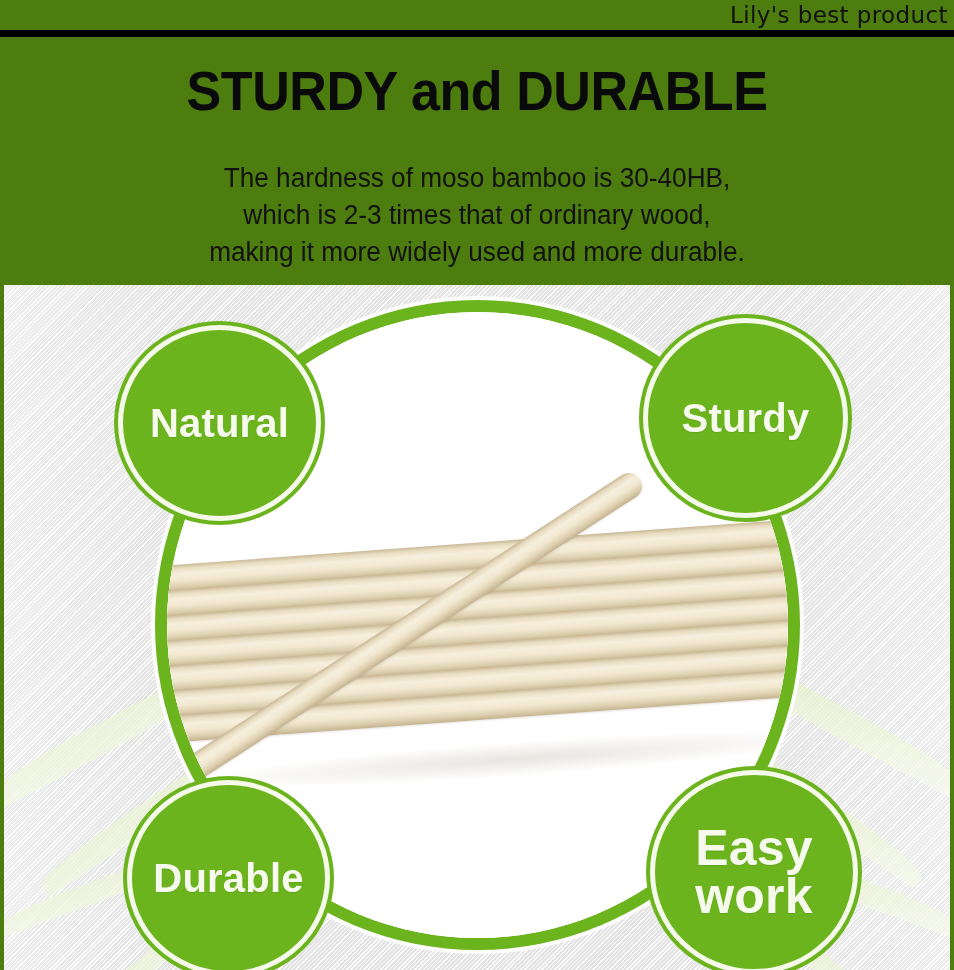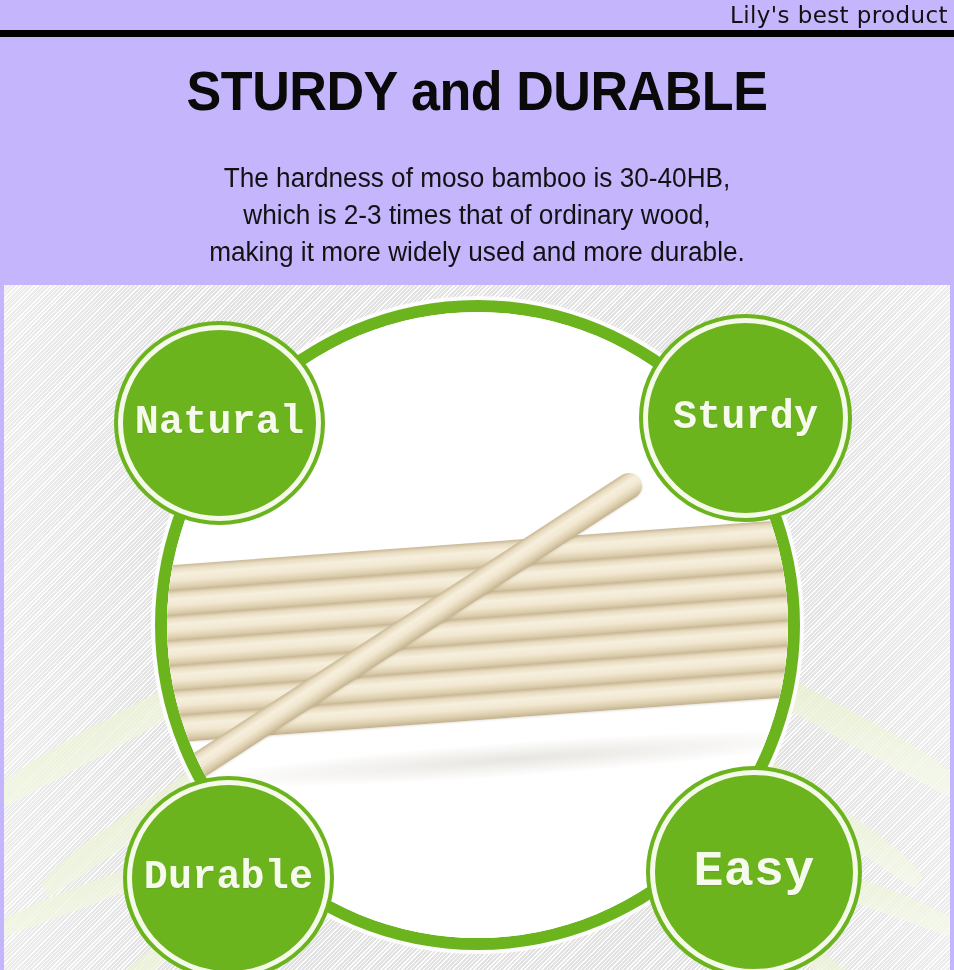--- a/index.html
+++ b/index.html
@@ -8,21 +8,21 @@
     background: #ffffff;
   }
   body {
     font-family: "Liberation Sans", sans-serif;
   }
 
   .page {
     position: relative;
     width: 954px;
     height: 970px;
-    background: #c4b5fd;
+    background: #4d7c0f;
     overflow: hidden;
   }
 
   
   .brand-row {
     position: absolute;
     top: 0;
     left: 0;
     width: 954px;
     height: 30px;
@@ -208,21 +208,20 @@
     position: absolute;
     border-radius: 50%;
     background: #6cb41e;
     border: 5px solid #f4f9e9;
     box-shadow: 0 0 0 4px #6cb41e;
     box-sizing: border-box;
     display: flex;
     align-items: center;
     justify-content: center;
     text-align: center;
-    font-family: Liberation Mono, monospace;
   }
   .badge-label {
     color: #f6faec;
     font-weight: 700;
     font-size: 40px;
     line-height: 42px;
     letter-spacing: 0.2px;
     white-space: nowrap;
     text-shadow: 0 1px 1px rgba(60,100,20,0.18);
   }
@@ -306,16 +305,17 @@
     <span class="badge-label">Sturdy</span>
   </div>
 
   <div class="badge badge-durable">
     <span class="badge-label">Durable</span>
   </div>
 
   <div class="badge badge-easywork">
     <span class="badge-label two-line">
       <span>Easy</span><br>
+      <span>work</span>
     </span>
   </div>
 
 </div>
 
 </body></html>

